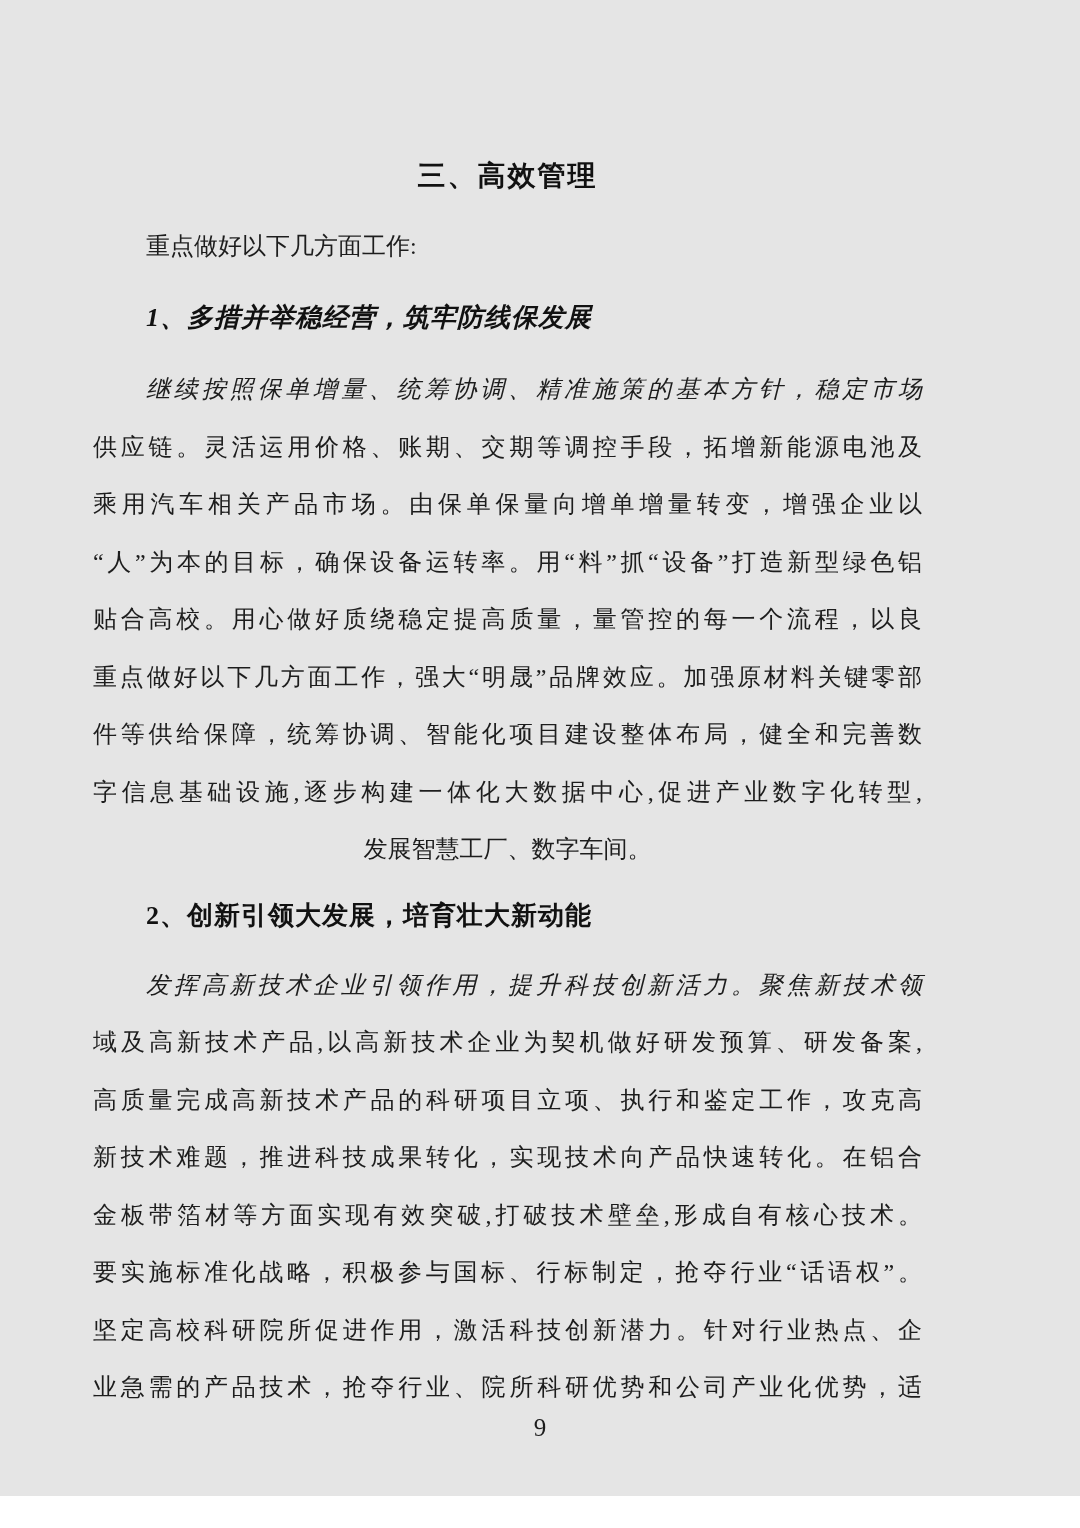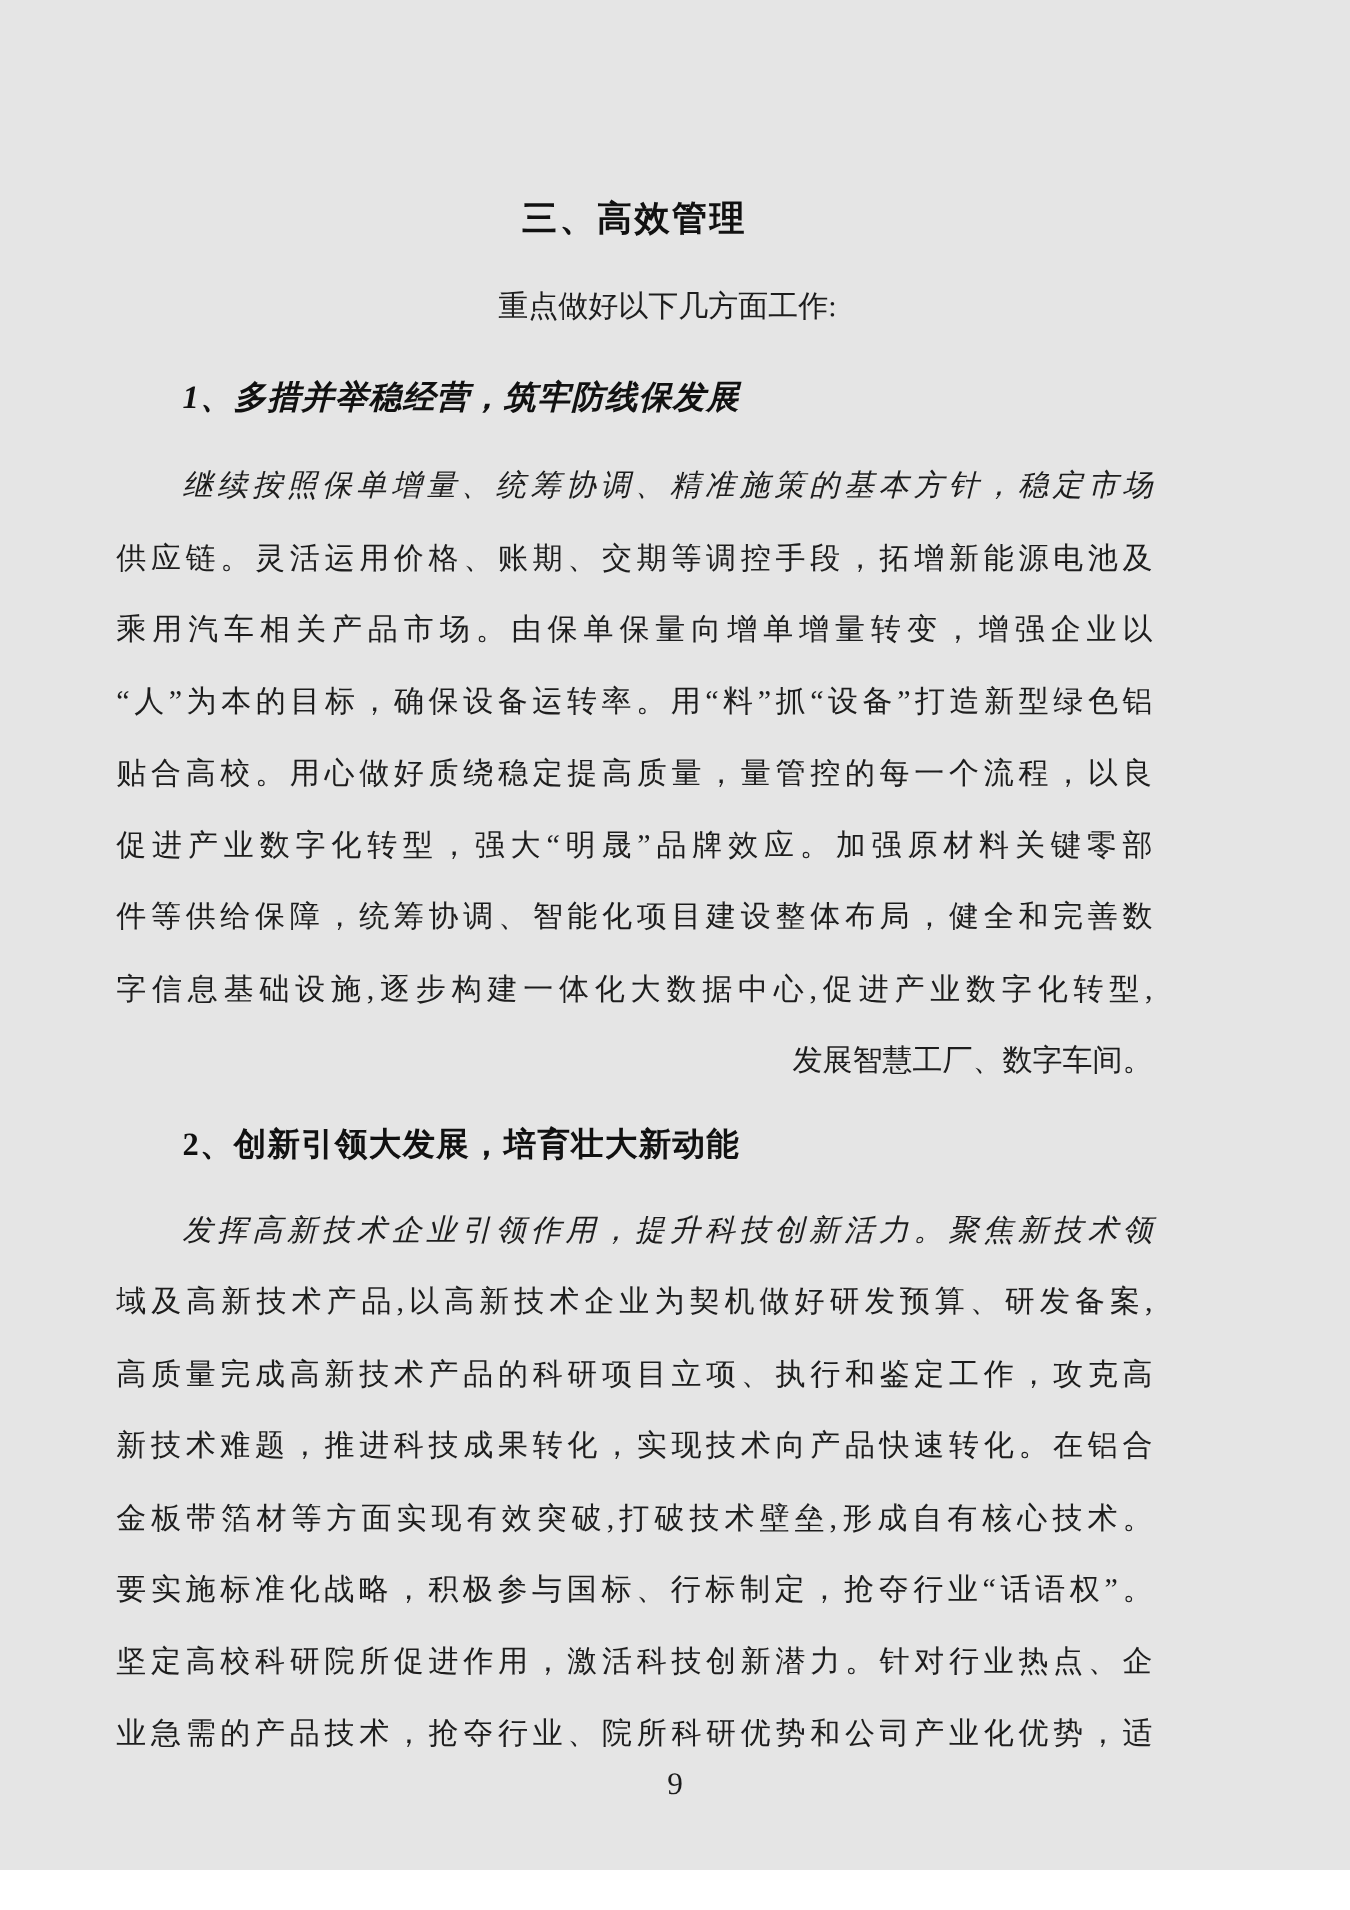--- a/index.html
+++ b/index.html
@@ -26,21 +26,20 @@
     font-weight: 700;
     line-height: 44px;
     text-align: center;
     color: #111111;
     letter-spacing: 2px;
   }
   .intro {
     margin: 20px 0 0 0;
     line-height: 57px;
     text-indent: 53px;
-    text-align: center;
   }
   .heading {
     font-size: 26px;
     font-weight: 700;
     line-height: 57px;
     text-indent: 53px;
     color: #111111;
     letter-spacing: 1px;
   }
   .heading.h1 { margin: 14px 0 0 0; font-style: italic; }
@@ -50,21 +49,21 @@
   .para .line {
     line-height: 57.5px;
     text-align: justify;
     text-align-last: justify;
     text-justify: inter-character;
     white-space: nowrap;
   }
   .para .line:first-child { text-indent: 53px; font-style: italic; }
   .lastline {
     line-height: 57.5px;
-    text-align: right;
+    text-align: center;
   }
   .footer {
     position: absolute;
     top: 1412px;
     left: 0;
     right: 0;
     line-height: 32px;
     font-size: 25px;
     text-align: center;
     color: #1d1d1d;
@@ -80,21 +79,21 @@
   <div class="intro">重点做好以下几方面工作:</div>
 
   <div class="heading h1">1、多措并举稳经营，筑牢防线保发展</div>
 
   <div class="para p1">
       <div class="line">继续按照保单增量、统筹协调、精准施策的基本方针，稳定市场</div>
       <div class="line">供应链。灵活运用价格、账期、交期等调控手段，拓增新能源电池及</div>
       <div class="line">乘用汽车相关产品市场。由保单保量向增单增量转变，增强企业以</div>
       <div class="line">“人”为本的目标，确保设备运转率。用“料”抓“设备”打造新型绿色铝</div>
       <div class="line">贴合高校。用心做好质绕稳定提高质量，量管控的每一个流程，以良</div>
-      <div class="line">促进产业数字化转型，强大“明晟”品牌效应。加强原材料关键零部</div>
+      <div class="line">重点做好以下几方面工作，强大“明晟”品牌效应。加强原材料关键零部</div>
       <div class="line">件等供给保障，统筹协调、智能化项目建设整体布局，健全和完善数</div>
       <div class="line">字信息基础设施,逐步构建一体化大数据中心,促进产业数字化转型,</div>
     </div>
 
   <div class="lastline">发展智慧工厂、数字车间。</div>
 
   <div class="heading h2">2、创新引领大发展，培育壮大新动能</div>
 
   <div class="para p2">
       <div class="line">发挥高新技术企业引领作用，提升科技创新活力。聚焦新技术领</div>

